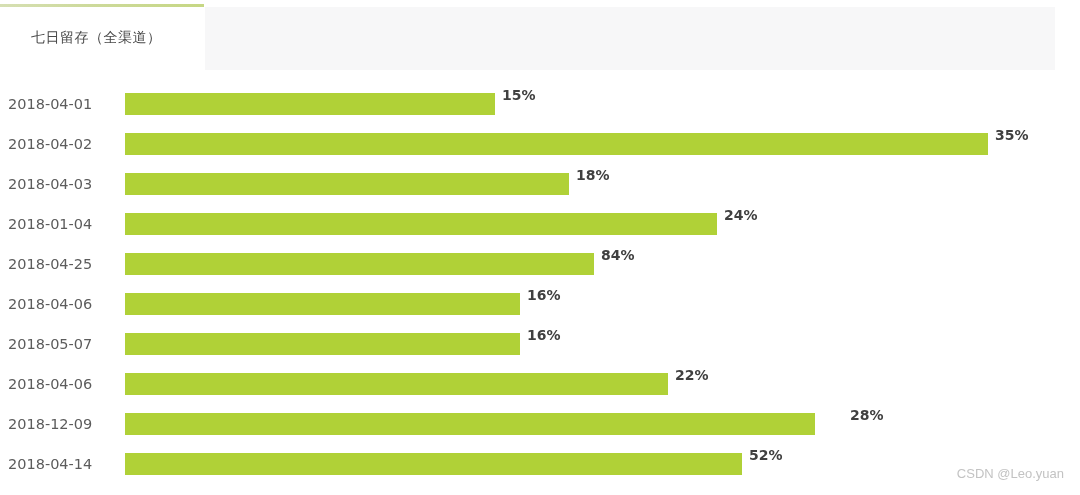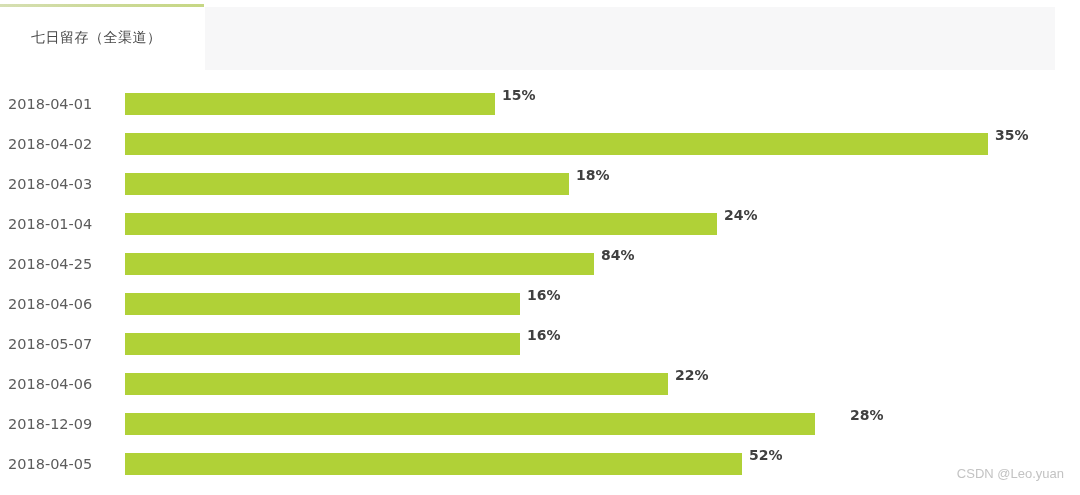--- a/index.html
+++ b/index.html
@@ -204,21 +204,21 @@
         <div class="bar-value" style="left: 668px; text-align: right;">22%</div>
       </div>
       <div class="row" style="top: 320px;">
         <div class="row-label">2018-12-09</div>
         <div class="bar-track" style="width: 690px;">
           <div class="bar" style="width: 690px; background: rgb(176, 209, 55);"></div>
         </div>
         <div class="bar-value" style="left: 815px; margin-left: 28px;">28%</div>
       </div>
       <div class="row" style="top: 360px;">
-        <div class="row-label">2018-04-05</div>
+        <div class="row-label">2018-04-14</div>
         <div class="bar-track" style="width: 617px;">
           <div class="bar" style="width: 617px; background: rgb(176, 209, 55);"></div>
         </div>
         <div class="bar-value" style="left: 742px;">52%</div>
       </div>
     </div>
 
   <div class="watermark">CSDN @Leo.yuan</div>
 
 </div>

